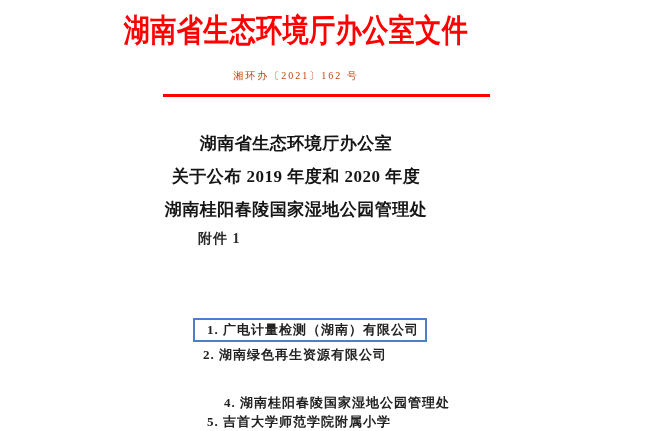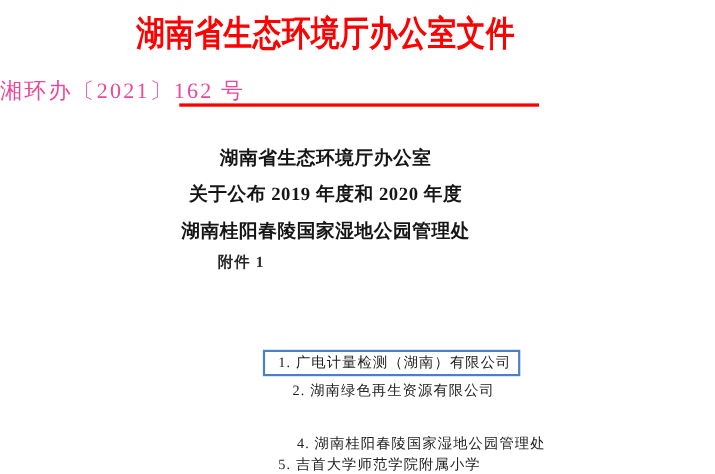--- a/index.html
+++ b/index.html
@@ -27,24 +27,24 @@
     color: var(--accent);
     letter-spacing: 0.5px;
     transform: scaleY(1.22);
     transform-origin: top center;
     white-space: nowrap;
   }
 
   .doc-number {
     position: absolute;
     top: 69px; left: 0; right: 0;
-    text-align: left;
-    font-size: 20px;
+    text-align: center;
+    font-size: 10px;
     letter-spacing: 2px;
-    color: #ec4899;
+    color: #c2410c;
     white-space: nowrap;
   }
 
   .red-divider {
     position: absolute;
     left: 163px; top: 94px;
     width: 327px; height: 3px;
     background: var(--accent);
   }
 
@@ -75,29 +75,28 @@
     font-size: 17px;
     font-weight: bold;
     letter-spacing: 0.5px;
     color: #161616;
     white-space: nowrap;
   }
 
   .list-item {
     position: absolute;
     font-size: 13px;
-    font-weight: 400;
+    font-weight: 700;
     letter-spacing: 1px;
     line-height: 15px;
     color: #222222;
     white-space: nowrap;
-    margin-left: 46px;
   }
   .item-1 { left: 193px; top: 318px; }
-  .item-2 { left: 220px; top: 347px; }
+  .item-2 { left: 203px; top: 347px; }
   .item-3 { left: 207px; top: 372px; }
   .item-4 { left: 224px; top: 395px; }
   .item-5 { left: 207px; top: 414px; }
 
   .highlight-box {
     display: inline-block;
     border: 2px solid var(--highlight);
     padding: 2px 6px 3px 12px;
     line-height: 15px;
     white-space: nowrap;

